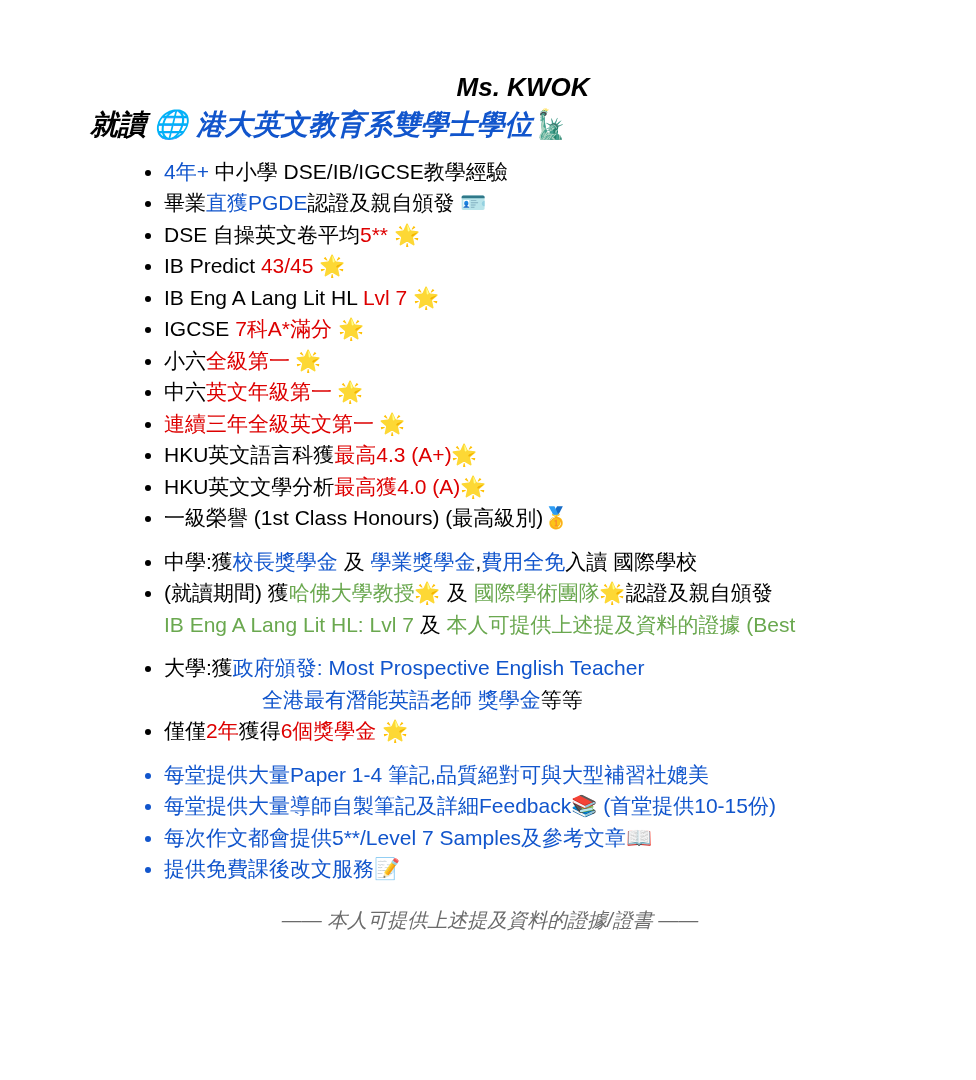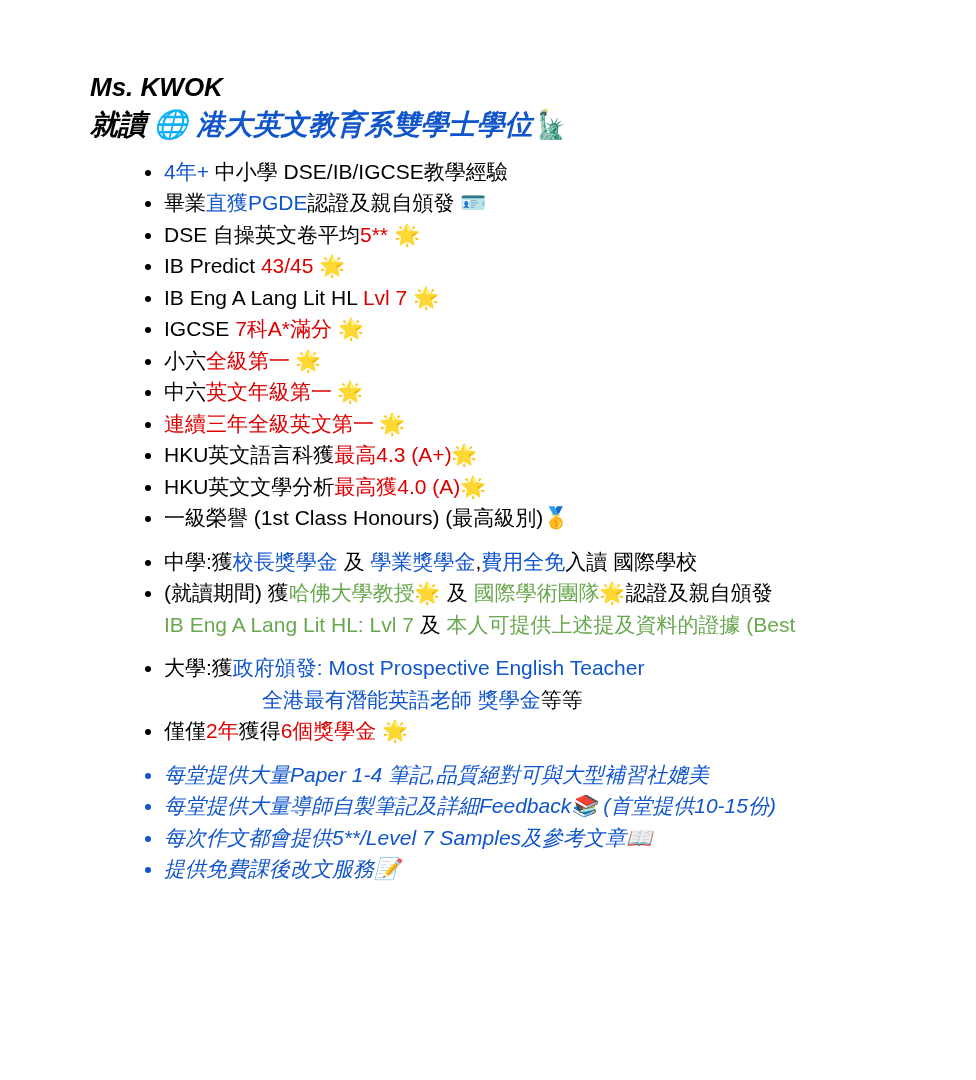--- a/index.html
+++ b/index.html
@@ -19,39 +19,40 @@
     width: 976px;
     height: 1080px;
     padding: 72px 20px 0 90px;
   }
   .title {
     font-size: 26px;
     font-weight: 700;
     font-style: italic;
     line-height: 1.2;
     margin: 0 0 4px 0;
+    text-align: center;
   }
   .heading {
     font-size: 28px;
     font-weight: 700;
     line-height: 1.3;
     margin: 0 0 6px 0;
     font-style: italic;
   }
   ul.bullets {
     list-style: disc outside;
     margin: 12px;
     padding-left: 62px;
     font-size: 21px;
     line-height: 31.5px;
   }
   ul.bullets li { margin: 0; }
   ul.blue-bullets li::marker { color: var(--blue); }
   .sec-awards { margin-top: 26px; }
-  .sec-teaching { margin-top: 30px; font-style: italic; }
+  .sec-teaching { margin-top: 30px; }
   .line { white-space: pre-wrap; }
   .c-black { color: #000000; }
   .c-blue  { color: var(--blue); }
   .c-red   { color: var(--red); }
   .c-green { color: var(--green); text-align: right; }
   .footer {
     margin-top: 22px;
     width: 800px;
     text-align: center;
     font-size: 20px;
@@ -130,13 +131,14 @@
         <div class="line"><span class="c-blue">每堂提供大量導師自製筆記及詳細Feedback</span><span class="c-black">📚</span><span class="c-black"> </span><span class="c-blue">(首堂提供10-15份)</span></div>
       </li>
       <li>
         <div class="line"><span class="c-blue">每次作文都會提供5**/Level 7 Samples及參考文章</span><span class="c-black">📖</span></div>
       </li>
       <li>
         <div class="line"><span class="c-blue">提供免費課後改文服務</span><span class="c-black">📝</span></div>
       </li>
     </ul>
 
+  <div class="footer">—— 本人可提供上述提及資料的證據/證書 ——</div>
 </div>
 
 </body></html>

